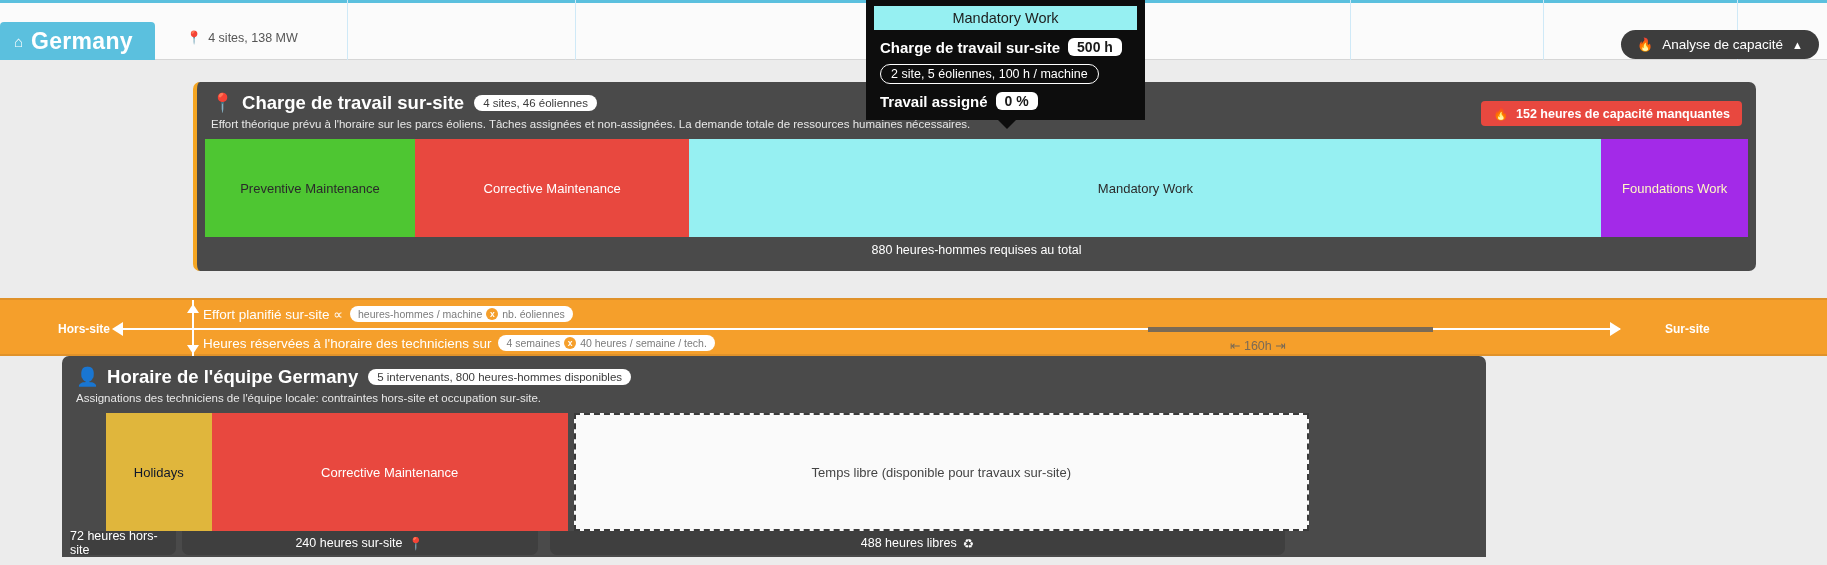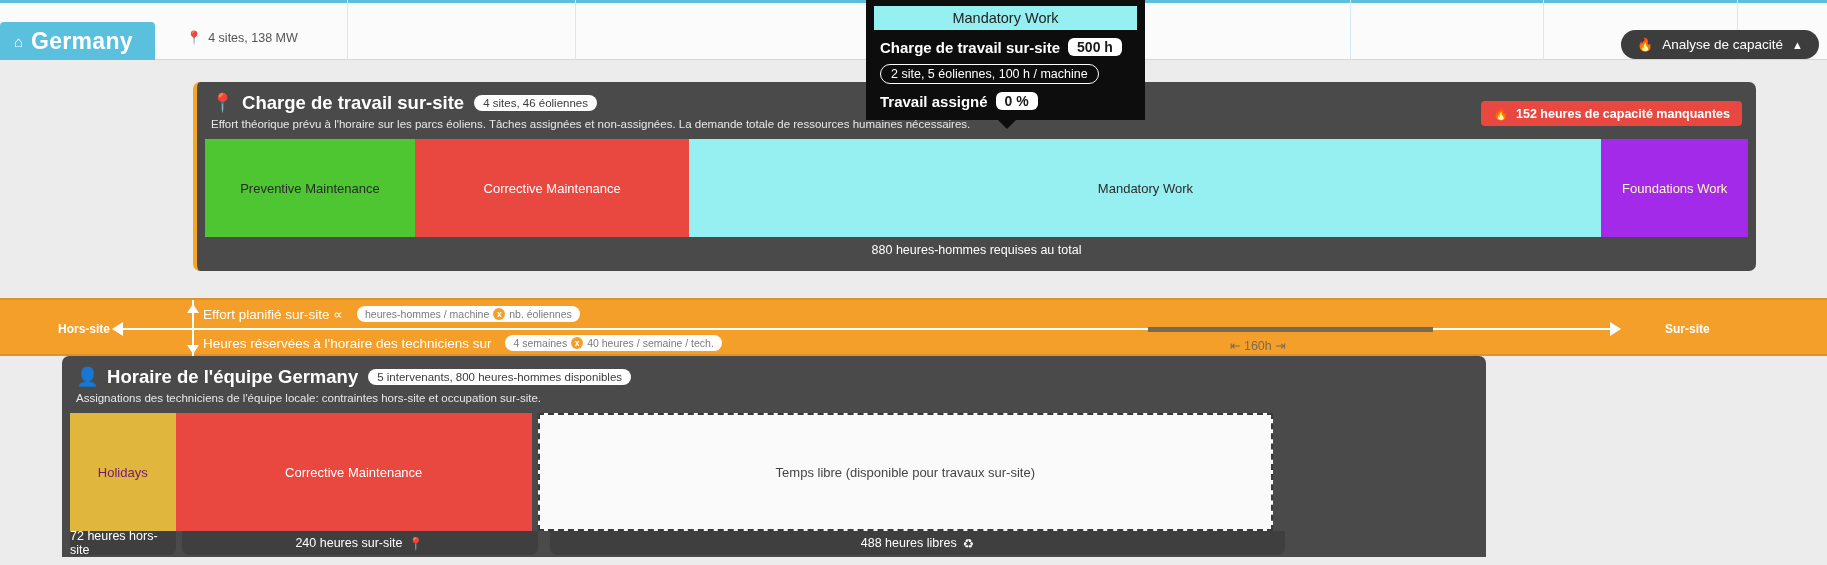--- a/index.html
+++ b/index.html
@@ -108,21 +108,21 @@
   }
   .lbl-offsite { position: absolute; left: 58px; top: 22px; color: #fff; font-size: 12px; font-weight: bold; }
   .lbl-onsite  { position: absolute; left: 1665px; top: 22px; color: #fff; font-size: 12px; font-weight: bold; }
 
   .vbar { position: absolute; left: 192px; top: 0; width: 2px; height: 58px; background: #fff; }
   .vbar-up { position: absolute; left: 187px; top: 4px; width: 0; height: 0;
     border-left: 6px solid transparent; border-right: 6px solid transparent; border-bottom: 9px solid #fff; }
   .vbar-dn { position: absolute; left: 187px; top: 45px; width: 0; height: 0;
     border-left: 6px solid transparent; border-right: 6px solid transparent; border-top: 9px solid #fff; }
 
-  .note { position: absolute; left: 203px; color: #fff; font-size: 13.5px; display: flex; align-items: center; gap: 14px; }
+  .note { position: absolute; left: 203px; color: #fff; font-size: 13.5px; display: flex; align-items: center; gap: 7px; }
   .note.top { top: 6px; }
   .note.bot { top: 35px; }
   .notepill {
     background: #fff; color: #7b7b7b; font-size: 10.5px;
     padding: 2px 8px; border-radius: 9px; display: flex; align-items: center; gap: 4px;
   }
   .xdot {
     display: inline-flex; align-items: center; justify-content: center;
     width: 12px; height: 12px; border-radius: 50%;
     background: #f59f2b; color: #fff; font-size: 8.5px; font-weight: bold;
@@ -131,21 +131,21 @@
   .measure { position: absolute; left: 1148px; top: 27px; width: 285px; height: 5px; background: #7a6a55; }
   .measure-lbl { position: absolute; left: 1230px; top: 38px; color: #7a6a55; font-size: 12.5px; white-space: nowrap; }
 
   
   .card-team {
     position: absolute; left: 62px; top: 296px; width: 1424px;
     background: #4a4a4a; border-radius: 7px 7px 0 0; padding-bottom: 2px;
   }
   .team-stack { display: flex; height: 118px; margin: 0 8px; }
   .tseg { display: flex; align-items: center; justify-content: center; font-size: 13px; }
-  .tseg.holidays  { background: #e0b63c; color: #701a75; }
+  .tseg.holidays  { background: #e0b63c; color: #0f172a; margin-left: 36px; }
   .tseg.corrective{ background: #e8483f; color: #fff; }
   .tseg.free {
     background: #fafafa; color: #444; border: 2px dashed #3a3a3a;
     margin-left: 6px;
   }
   .team-foot { display: flex; margin: 0 8px; gap: 6px; height: 24px; }
   .foot-cell {
     background: #3f3f3f; color: #fff; font-size: 12.5px;
     display: flex; align-items: center; justify-content: center; gap: 6px;
     border-radius: 0 0 7px 7px;

